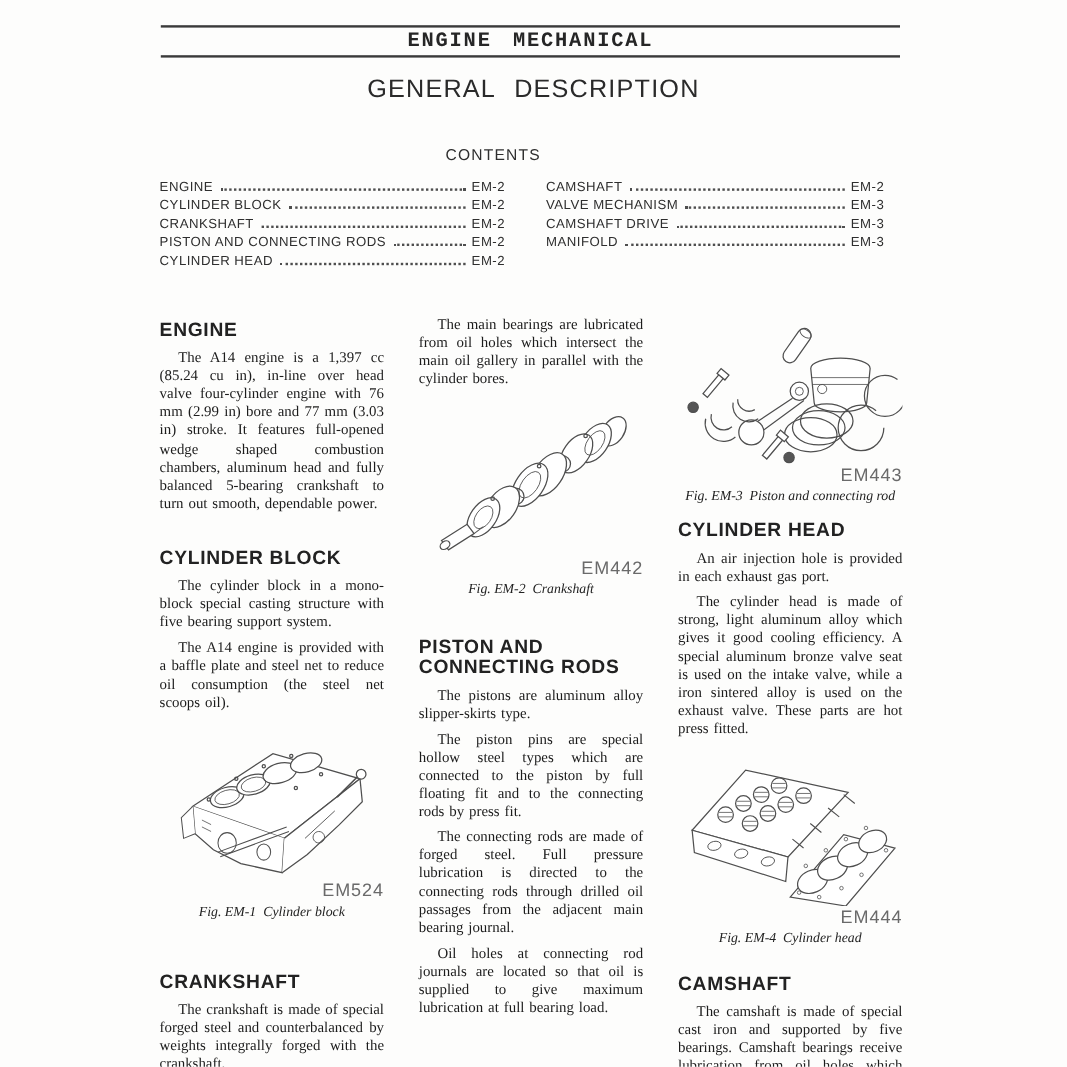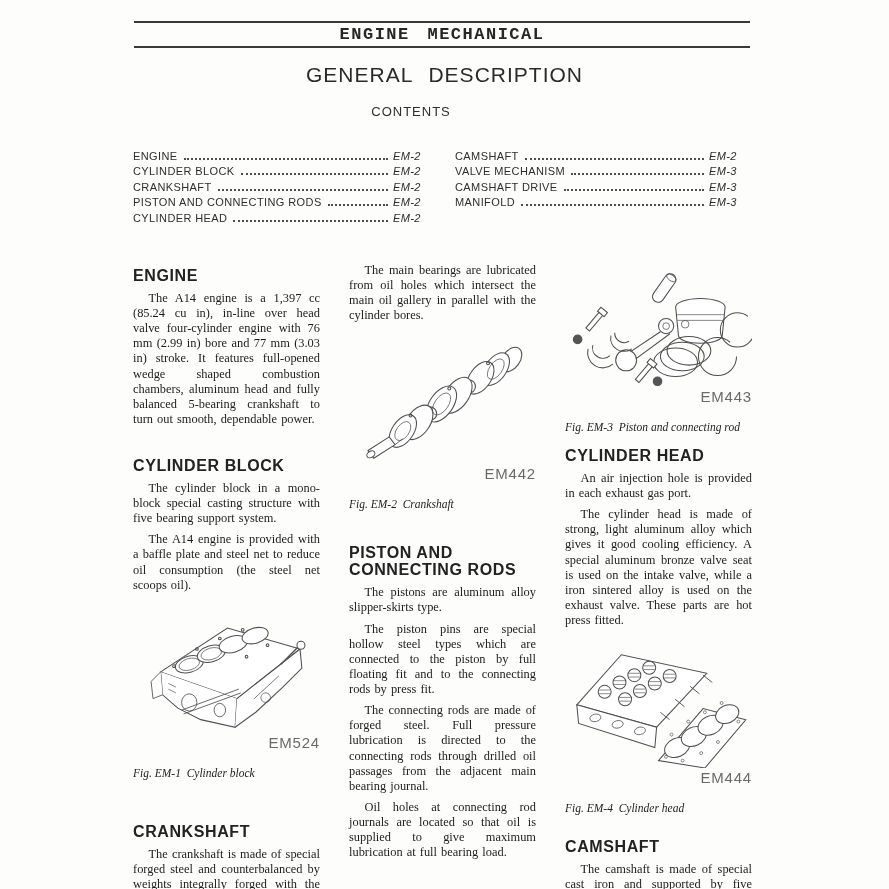--- a/index.html
+++ b/index.html
@@ -12,50 +12,50 @@
     position:absolute;left:134px;width:616px;top:25px;text-align:center;
     font-family:Liberation Mono, monospace;font-weight:bold;font-size:17px;
     letter-spacing:1.5px;word-spacing:6px;color:#262626;
   }
   .gen-title{
     position:absolute;left:0;width:889px;top:63px;text-align:center;
     font-family:"Liberation Sans",sans-serif;font-weight:normal;font-size:21px;
     letter-spacing:1px;word-spacing:9px;color:#2a2a2a;
   }
   .contents-title{
-    position:absolute;left:0;width:822px;top:104px;text-align:center;
+    position:absolute;left:0;width:822px;top:121px;text-align:center;
     font-family:"Liberation Sans",sans-serif;font-size:13px;letter-spacing:1px;color:#2e2e2e;
   }
   .toc{position:absolute;top:150px;font-family:"Liberation Sans",sans-serif;font-size:11px;
        letter-spacing:.4px;color:#2e2e2e;}
   .toc-left{left:133px;width:292px;}
   .toc-right{left:455px;width:286px;}
   .toc-row{display:flex;align-items:baseline;height:15.4px;}
   .toc-leader{flex:1;border-bottom:2px dotted #4e4e4e;margin:0 5px 3px 6px;}
-  .toc-page{width:32px;text-align:left;font-style:italic;}
+  .toc-page{width:32px;text-align:left;}
   .main{position:absolute;left:133px;top:263px;width:620px;display:flex;gap:29px;}
   .col{width:187px;}
   h2{
     font-family:"Liberation Sans",sans-serif;font-weight:bold;font-size:16px;
     letter-spacing:.6px;color:#222;margin:0;line-height:1.12;
   }
   p{
     margin:6px 0 0 0;font-size:12.4px;line-height:1.22;text-align:justify;
     text-indent:1.25em;word-spacing:.08em;color:#1c1c1c;
   }
   .sect{margin-top:30px;}
   .figure{margin-top:14px;}
   .fig-art{display:block;width:100%;}
   .fig-code{
     text-align:right;font-family:"Liberation Sans",sans-serif;font-size:15px;
     color:#6a6a6a;letter-spacing:.8px;margin-top:1px;
   }
   .fig-caption{
-    font-style:italic;font-size:11.5px;color:#222;
-    margin-top:16px;white-space:pre-wrap;
+    text-align:center;font-style:italic;font-size:11.5px;color:#222;
+    margin-top:3px;white-space:pre-wrap;
   }
   svg{stroke:#4f4f4f;fill:none;stroke-width:1.1;}
 </style>
 </head>
 <body>
 
 <div class="rule" style="top:21px"></div>
 <div class="hdr-title">ENGINE MECHANICAL</div>
 <div class="rule" style="top:46px"></div>
 

